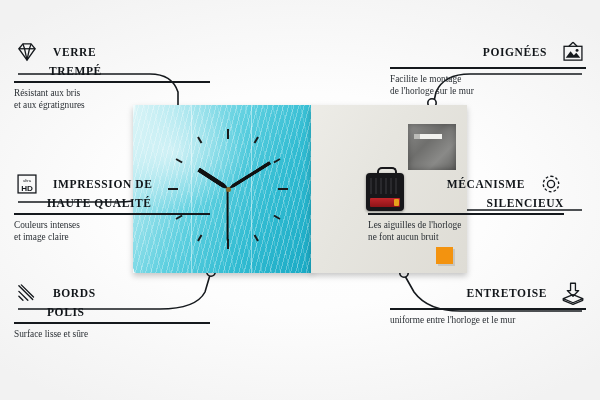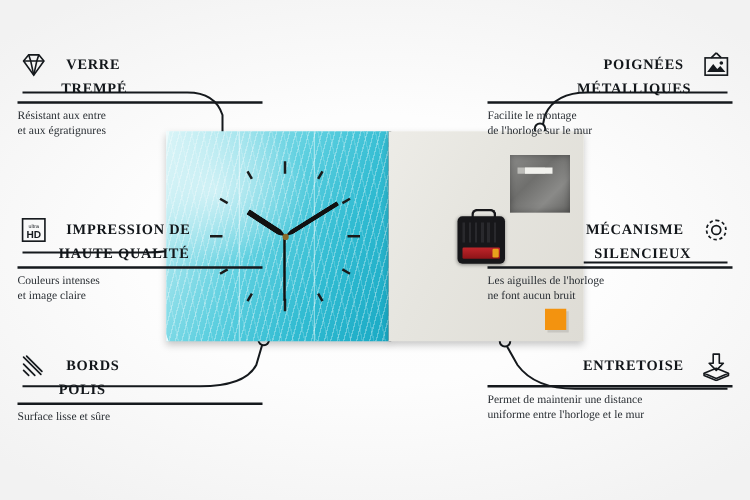--- a/index.html
+++ b/index.html
@@ -72,21 +72,21 @@
   .rule{height:1.5px;background:#15191d;margin:3px 0 4px;}
   .sub{font-size:9.3px;color:#2a2f34;line-height:1.3;}
   .callout.right .sub{text-align:left;}
   .ico{flex:0 0 auto;width:26px;height:24px;color:#15191d;}
   .ico svg{display:block;width:100%;height:100%;}
 
   .c-tl{left:14px;top:40px;}
   .c-ml{left:14px;top:172px;}
   .c-bl{left:14px;top:281px;}
   .c-tr{left:390px;top:40px;}
-  .c-mr{left:390px;top:172px;}
+  .c-mr{left:368px;top:172px;}
   .c-br{left:390px;top:281px;}
 
   .lines{position:absolute;inset:0;pointer-events:none;}
 </style>
 </head>
 <body>
 
 <div id="stage">
 
   <svg class="lines" width="600" height="400" viewBox="0 0 600 400">
@@ -180,21 +180,21 @@
               <path d="M6 10 H26"></path>
               <path d="M11 4 L13 10 L16 24"></path>
               <path d="M21 4 L19 10 L16 24"></path>
             </g>
           </svg>
       </span>
       <span class="ttl">VERRE</span>
     </div>
     <div class="ttl" style="margin-left:35px">TREMPÉ</div>
     <div class="rule"></div>
-    <div class="sub">Résistant aux entre</div>
+    <div class="sub">Résistant aux bris</div>
     <div class="sub">et aux égratignures</div>
   </div>
 
   <div class="callout left c-ml">
     <div class="head">
       <span class="ico">
         <svg viewBox="0 0 32 28">
           <rect x="5" y="3" width="22" height="22" fill="none" stroke="currentColor" stroke-width="1.6"></rect>
           <text x="16" y="12" font-family="Liberation Sans, sans-serif" font-size="5.2" text-anchor="middle" fill="currentColor">ultra</text>
           <text x="16" y="22" font-family="Liberation Sans, sans-serif" font-size="10" font-weight="bold" text-anchor="middle" fill="currentColor">HD</text>
@@ -234,55 +234,53 @@
         <svg viewBox="0 0 32 28">
             <g fill="none" stroke="currentColor" stroke-width="1.6">
           <path d="M16 2 L11 7 M16 2 L21 7"></path>
               <rect x="5" y="7" width="22" height="17"></rect>
           <path d="M7 21 L13 13 L17 18 L20 15 L25 21 Z" fill="currentColor" stroke="none"></path>
           <circle cx="21" cy="12" r="1.8" fill="currentColor" stroke="none"></circle>
             </g>
           </svg>
       </span>
     </div>
-    <div class="ttl" style="margin-right:33px">MÉTALLIQUES</div>
     <div class="rule"></div>
     <div class="sub">Facilite le montage</div>
     <div class="sub">de l'horloge sur le mur</div>
   </div>
 
   <div class="callout right c-mr">
     <div class="head">
       <span class="ttl">MÉCANISME</span>
       <span class="ico">
         <svg viewBox="0 0 32 28">
             <g fill="none" stroke="currentColor" stroke-width="1.7">
           <path d="M16 4.5 a9.5 9.5 0 1 1 -0.01 0 Z" stroke-dasharray="3.2 2.6"></path>
           <circle cx="16" cy="14" r="4.4"></circle>
             </g>
           </svg>
       </span>
     </div>
-    <div class="ttl" style="margin-right:33px">SILENCIEUX</div>
+    <div class="ttl" style="">SILENCIEUX</div>
     <div class="rule"></div>
     <div class="sub">Les aiguilles de l'horloge</div>
     <div class="sub">ne font aucun bruit</div>
   </div>
 
   <div class="callout right c-br">
     <div class="head">
       <span class="ttl">ENTRETOISE</span>
       <span class="ico">
         <svg viewBox="0 0 32 28">
             <g fill="none" stroke="currentColor" stroke-width="1.6" stroke-linejoin="round">
           <path d="M13 2 H19 V11 H23 L16 18 L9 11 H13 Z"></path>
           <path d="M16 16 L28 21 L16 26 L4 21 Z"></path>
               <path d="M4 21 v2 l12 5 l12 -5 v-2"></path>
             </g>
           </svg>
       </span>
     </div>
     <div class="rule"></div>
-    <div class="sub">Permet de maintenir une distance</div>
     <div class="sub">uniforme entre l'horloge et le mur</div>
   </div>
 
 </div>
 
 </body></html>

